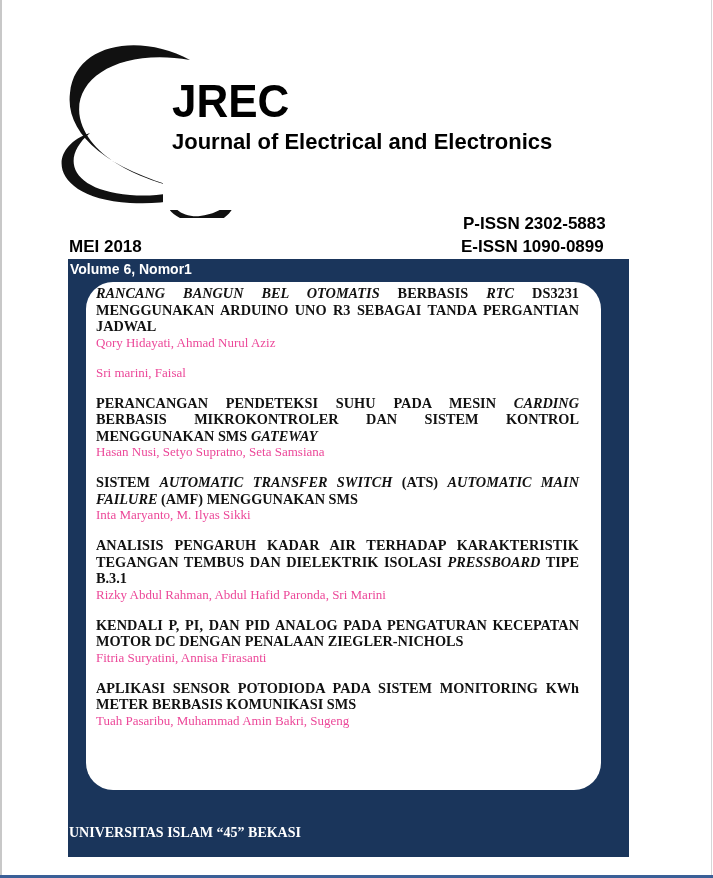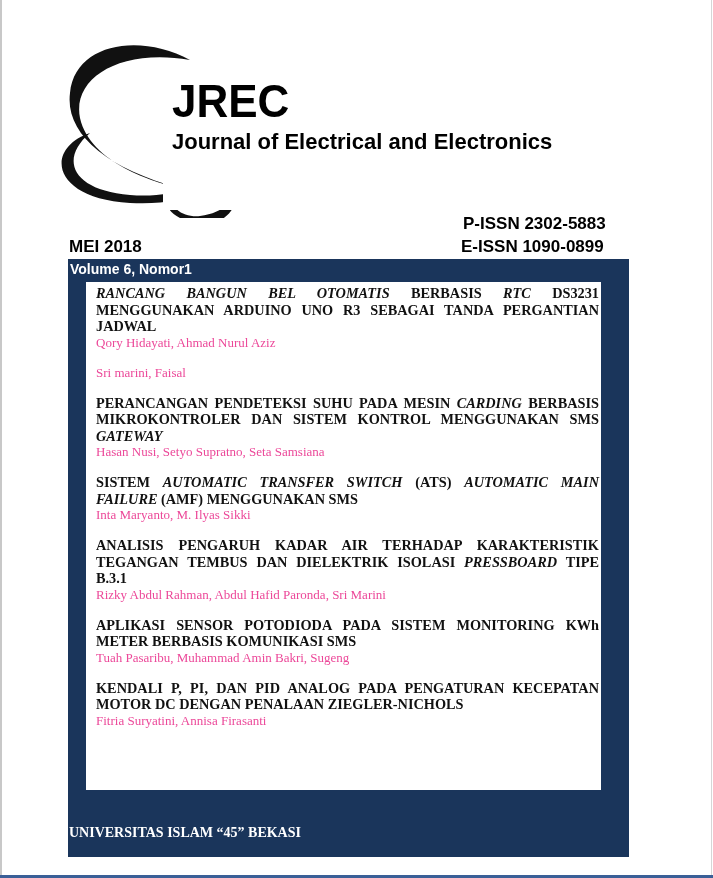--- a/index.html
+++ b/index.html
@@ -12,21 +12,21 @@
   .logo-bg { position:absolute; left:163px; top:60px; width:245px; height:150px; background:#ffffff; }
   .title { position:absolute; left:172px; top:76px; font-family:"Liberation Sans", sans-serif; font-weight:bold; font-size:44px; letter-spacing:0px; color:#000; transform:scaleY(1.05); }
   .subtitle { position:absolute; left:172px; top:129px; font-family:"Liberation Sans", sans-serif; font-weight:bold; font-size:22px; color:#000;text-align:center; }
 
   .pissn { position:absolute; left:463px; top:214px; font-family:"Liberation Sans", sans-serif; font-weight:bold; font-size:17px; color:#000; }
   .eissn { position:absolute; left:461px; top:237px; font-family:"Liberation Sans", sans-serif; font-weight:bold; font-size:17px; color:#000; }
   .date { position:absolute; left:69px; top:237px; font-family:"Liberation Sans", sans-serif; font-weight:bold; font-size:17px; color:#000; }
 
   .panel { position:absolute; left:68px; top:259px; width:561px; height:598px; background:#1a355b; }
   .volume { position:absolute; left:70px; top:261px; font-family:"Liberation Sans", sans-serif; font-weight:bold; font-size:14px; color:#ffffff; }
-  .toc { position:absolute; left:86px; top:282px; width:515px; height:508px; background:#ffffff; box-sizing:border-box; padding:3px 2px 0 10px; }
+  .toc { position:absolute; left:86px; top:282px; width:515px; height:508px; background:#ffffff; box-sizing:border-box; padding:3px 22px 0 10px;border-radius:27px; }
   .entry { margin-bottom:14px; }
   .entry-title { font-weight:bold; font-size:14.3px; line-height:16.5px; text-align:justify; text-transform:none; color:#111; }
   .entry-title i { font-style:italic; }
   .entry-authors { font-size:13px; line-height:16px; color:#ec4899; }
   .footer-uni { position:absolute; left:69px; top:825px; font-weight:bold; font-size:14px; color:#ffffff; }
 </style>
 </head>
 <body>
 
 <div class="frame-left"></div>
@@ -63,24 +63,24 @@
     </div>
     <div class="entry">
       <div class="entry-title"><span>SISTEM </span><i>AUTOMATIC TRANSFER SWITCH</i><span> (ATS) </span><i>AUTOMATIC MAIN FAILURE</i><span> (AMF) MENGGUNAKAN SMS</span></div>
       <div class="entry-authors">Inta Maryanto, M. Ilyas Sikki</div>
     </div>
     <div class="entry">
       <div class="entry-title"><span>ANALISIS PENGARUH KADAR AIR TERHADAP KARAKTERISTIK TEGANGAN TEMBUS DAN DIELEKTRIK ISOLASI </span><i>PRESSBOARD</i><span> TIPE B.3.1</span></div>
       <div class="entry-authors">Rizky Abdul Rahman, Abdul Hafid Paronda, Sri Marini</div>
     </div>
     <div class="entry">
+      <div class="entry-title"><span>KENDALI P, PI, DAN PID ANALOG PADA PENGATURAN KECEPATAN MOTOR DC DENGAN PENALAAN ZIEGLER-NICHOLS</span></div>
+      <div class="entry-authors">Fitria Suryatini, Annisa Firasanti</div>
+    </div>
+    <div class="entry">
       <div class="entry-title"><span>APLIKASI SENSOR POTODIODA PADA SISTEM MONITORING KWh METER BERBASIS KOMUNIKASI SMS</span></div>
       <div class="entry-authors">Tuah Pasaribu, Muhammad Amin Bakri, Sugeng</div>
-    </div>
-    <div class="entry">
-      <div class="entry-title"><span>KENDALI P, PI, DAN PID ANALOG PADA PENGATURAN KECEPATAN MOTOR DC DENGAN PENALAAN ZIEGLER-NICHOLS</span></div>
-      <div class="entry-authors">Fitria Suryatini, Annisa Firasanti</div>
     </div>
   </div>
 
 <div class="footer-uni">UNIVERSITAS ISLAM “45” BEKASI</div>
 
 <div class="bottom-strip"></div>
 
 </body></html>

